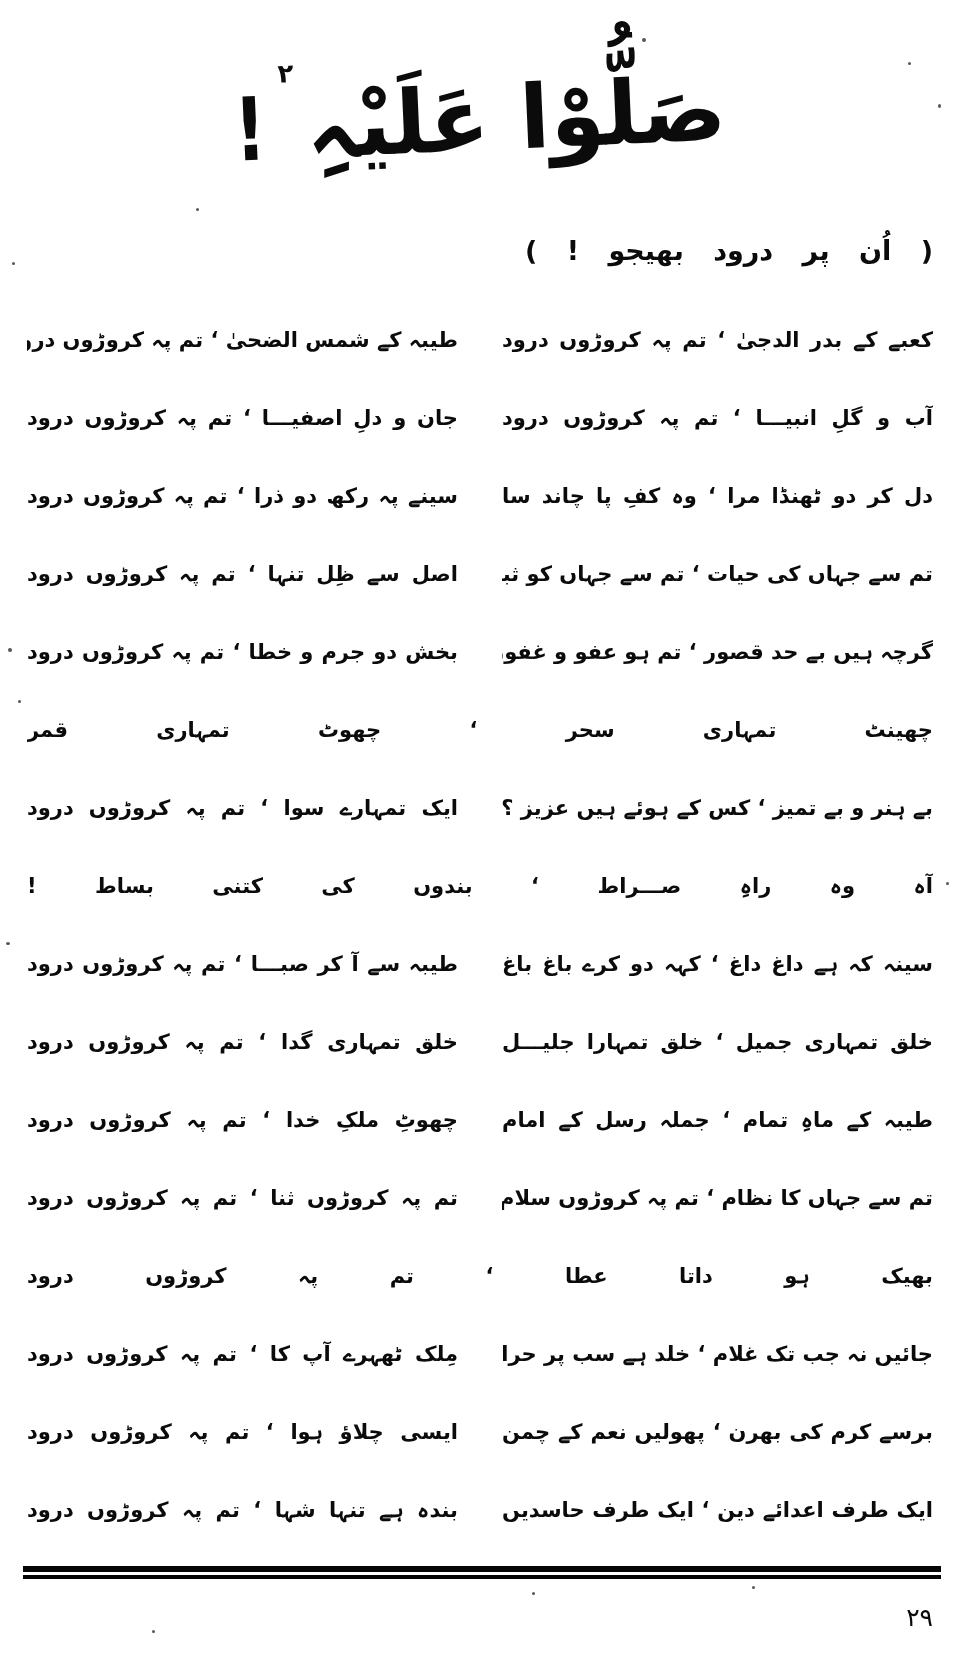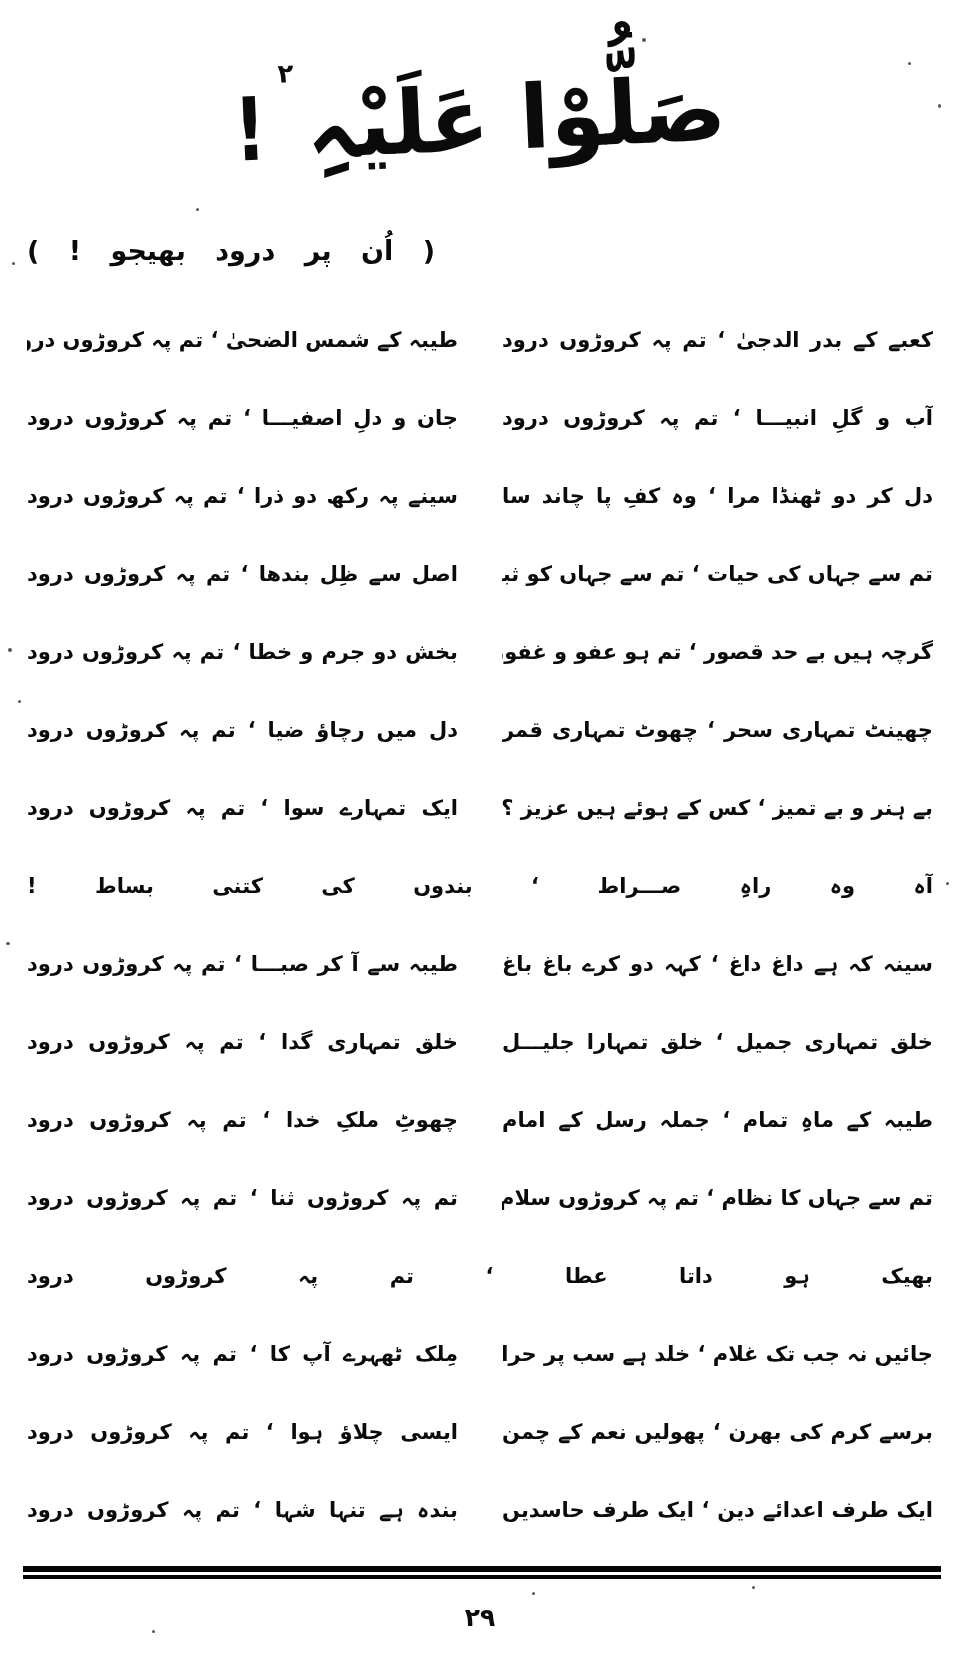--- a/index.html
+++ b/index.html
@@ -44,21 +44,21 @@
     font-size: 70px;
     font-weight: bold;
     transform: scaleY(1.25);
     margin-right: 8px;
   }
   
   .subtitle {
     margin-top: 4px;
     height: 62px;
     line-height: 62px;
-    text-align: left;
+    text-align: right;
     font-size: 27px;
     font-weight: bold;
     word-spacing: 20px;
     letter-spacing: 1px;
   }
   
   .poem {
     margin-top: 20px;
   }
   .couplet {
@@ -80,23 +80,23 @@
   }
   
   .rule {
     margin: 16px -8px 0 -4px;
   }
   .rule .bar-top   { height: 6px; background: #050505; }
   .rule .bar-gap   { height: 3px; }
   .rule .bar-bot   { height: 4px; background: #050505; }
   .page-number {
     margin-top: 24px;
-    text-align: center;
+    text-align: right;
     font-size: 25px;
-    font-weight: bold;
+    font-weight: normal;
     letter-spacing: 2px;
   }
   
   .speck {
     position: absolute;
     background: #1c1c1c;
     border-radius: 50%;
     opacity: .75;
   }
 </style>
@@ -124,31 +124,30 @@
     <div class="misra misra-right">جان و دلِ اصفیـــا ‘ تم پہ کروڑوں درود</div>
   </div>
 
   <div class="couplet">
     <div class="misra misra-right">دل کر دو ٹھنڈا مرا ‘ وہ کفِ پا چاند سا</div>
     <div class="misra misra-left">سینے پہ رکھ دو ذرا ‘ تم پہ کروڑوں درود</div>
   </div>
 
   <div class="couplet">
     <div class="misra misra-right">تم سے جہاں کی حیات ‘ تم سے جہاں کو ثبات</div>
-    <div class="misra misra-left">اصل سے ظِل بندھا ‘ تم پہ کروڑوں درود</div>
+    <div class="misra misra-left">اصل سے ظِل تنہا ‘ تم پہ کروڑوں درود</div>
   </div>
 
   <div class="couplet">
     <div class="misra misra-right">گرچہ ہیں بے حد قصور ‘ تم ہو عفو و غفور</div>
     <div class="misra misra-left">بخش دو جرم و خطا ‘ تم پہ کروڑوں درود</div>
   </div>
 
   <div class="couplet">
     <div class="misra misra-right">چھینٹ تمہاری سحر ‘ چھوٹ تمہاری قمر</div>
-    <div class="misra misra-left">دل میں رچاؤ ضیا ‘ تم پہ کروڑوں درود</div>
   </div>
 
   <div class="couplet">
     <div class="misra misra-right">بے ہنر و بے تمیز ‘ کس کے ہوئے ہیں عزیز ؟</div>
     <div class="misra misra-left">ایک تمہارے سوا ‘ تم پہ کروڑوں درود</div>
   </div>
 
   <div class="couplet">
     <div class="misra misra-right">آہ وہ راہِ صـــراط ‘ بندوں کی کتنی بساط !</div>
   </div>

